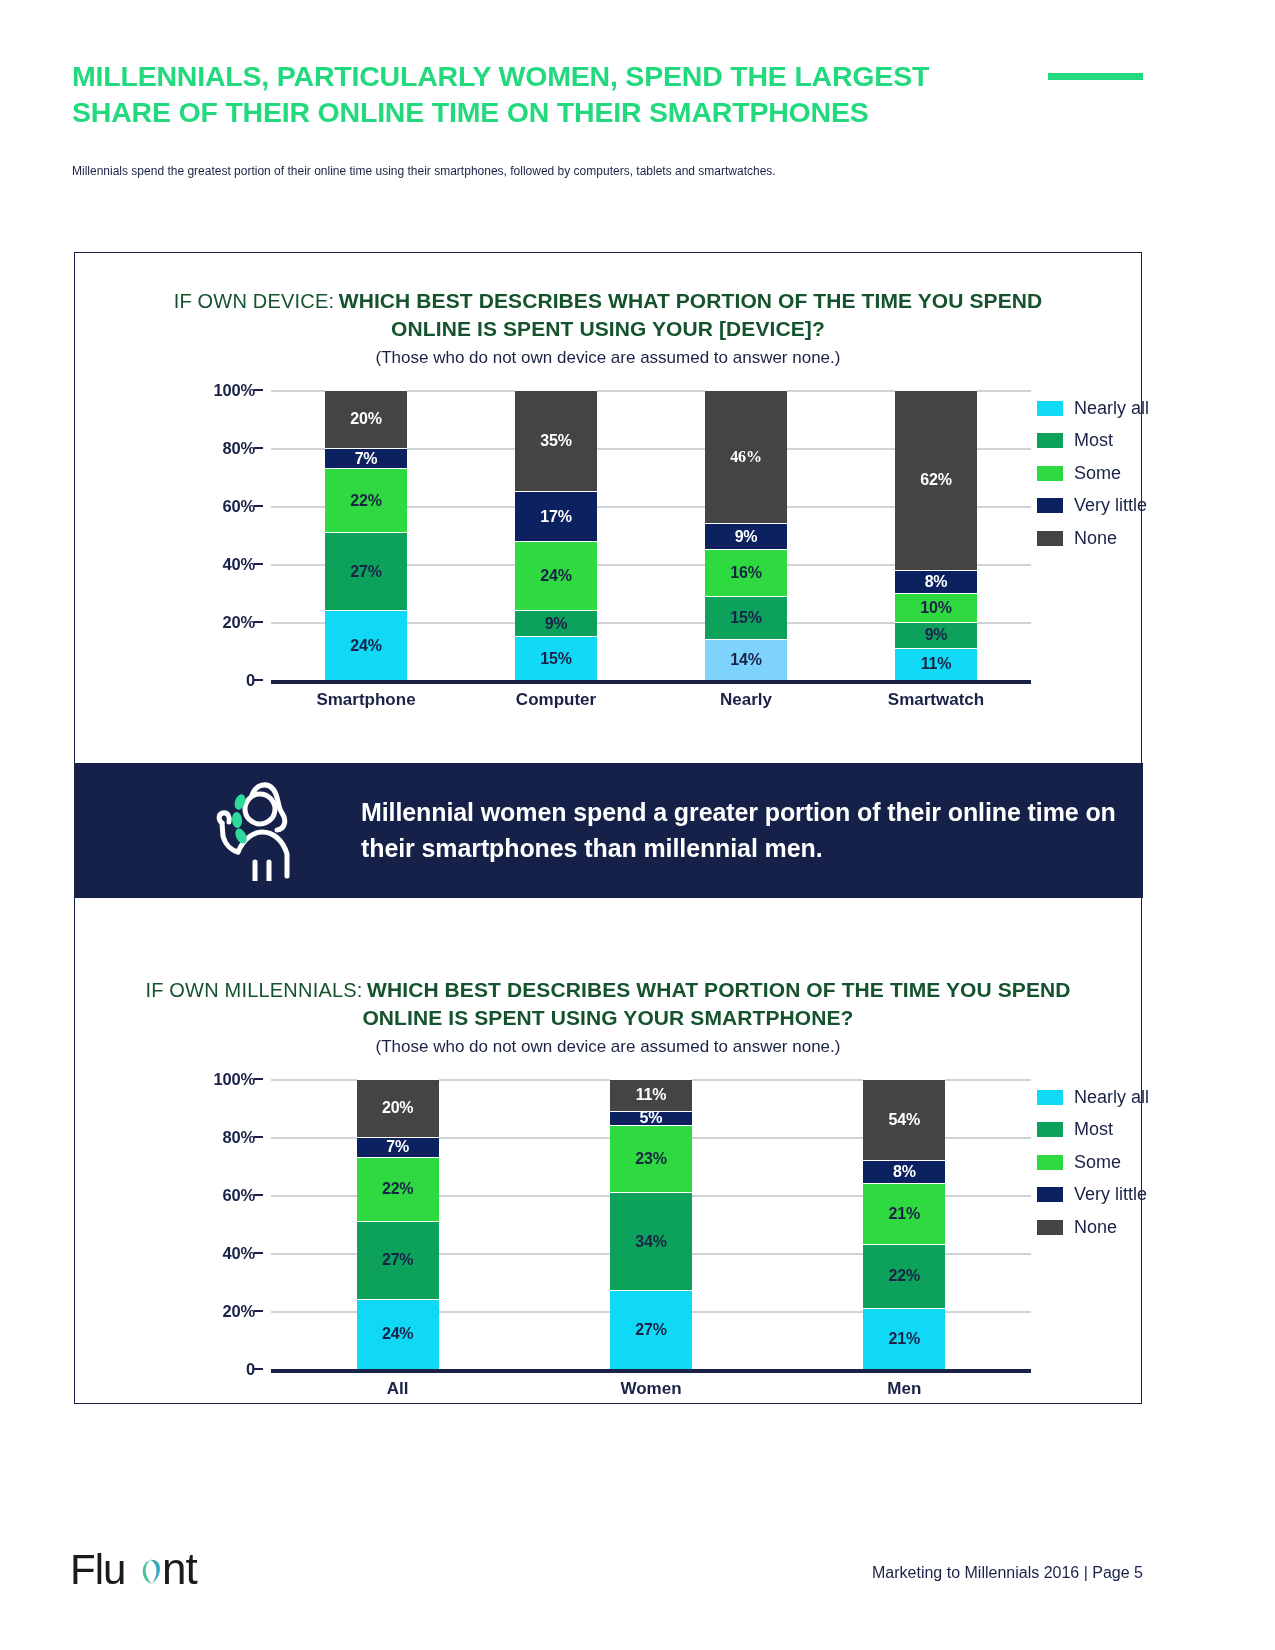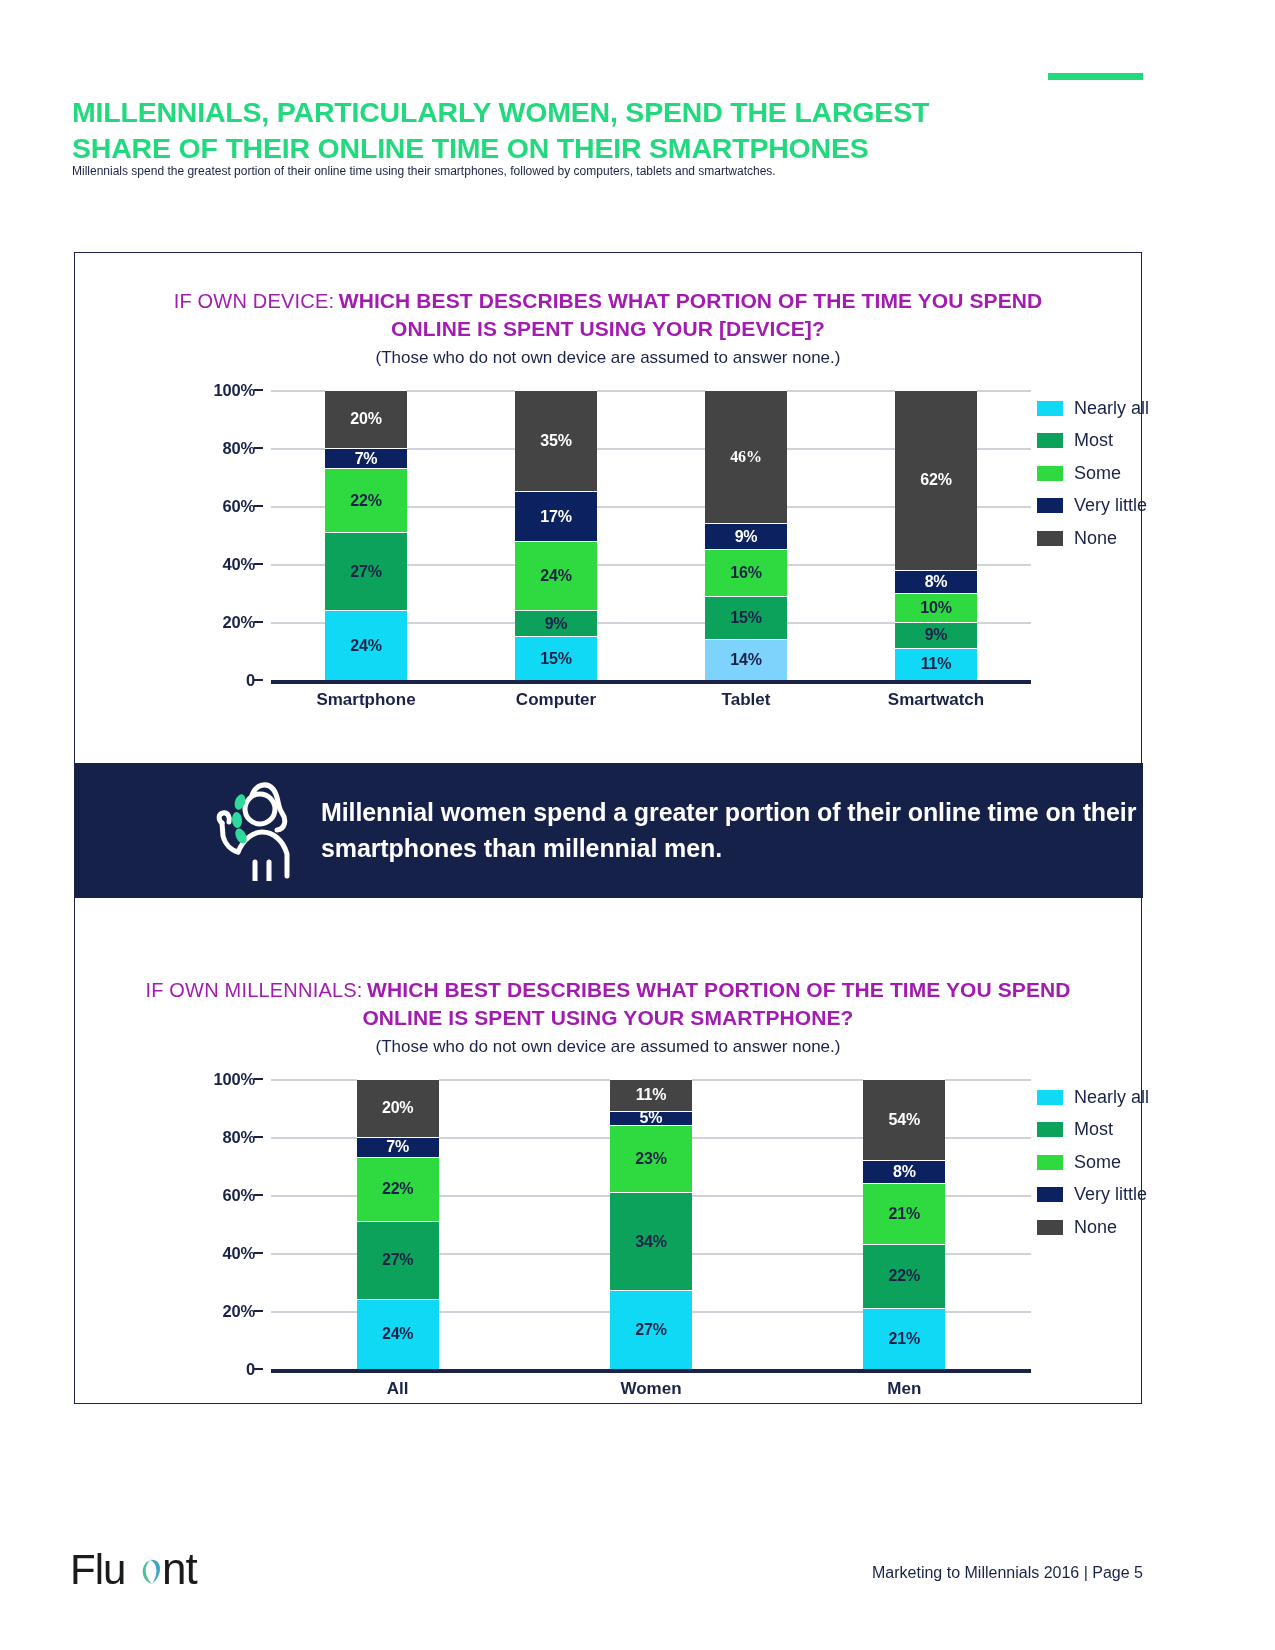--- a/index.html
+++ b/index.html
@@ -10,42 +10,41 @@
     -webkit-font-smoothing: antialiased;
   }
   .page { position: relative; width: 1275px; height: 1650px; }
 
   
   .headline {
     position: absolute; left: 72px; top: 58px; width: 920px;
     font-size: 28.5px; font-weight: bold; letter-spacing: -0.2px;
     line-height: 1.28; color: #23D97E; text-transform: uppercase;
     font-family: "Liberation Sans", sans-serif;
-    margin-top: 36px;
   }
   .headline-rule {
     position: absolute; right: 132px; top: 73px;
     width: 95px; height: 7px; background: #23D97E;
   }
   .subhead {
     position: absolute; left: 72px; top: 160px; width: 1045px;
     font-size: 12px; line-height: 1.85; color: #1A2347;
   }
 
   
   .card {
     position: absolute; left: 74px; top: 252px;
     width: 1068px; height: 1152px;
     border: 1.5px solid #1A2347; background: #fff;
   }
 
   
   .chart-block { position: relative; width: 100%; }
   .chart-title {
-    text-align: center; color: #a21caf;
+    text-align: center; color: #14532d;
     line-height: 1.33; padding: 0 70px;
   }
   .chart-title .light { font-size: 20px; font-weight: normal; letter-spacing: .2px; }
   .chart-title .bold  { font-size: 21px; font-weight: bold; letter-spacing: .1px; }
   .chart-note {
     text-align: center; color: #1A2347; font-size: 17px;
     margin-top: 5px;
   }
 
   
@@ -111,21 +110,21 @@
   }
   .legend-label { font-size: 18px; color: #1A2347; }
 
   
   .banner {
     position: absolute; left: 0; width: 1068px; height: 135px;
     background: #16214A; display: flex; align-items: center;
   }
   .banner-icon { margin-left: 130px; flex: 0 0 auto; }
   .banner-text {
-    margin-left: 24px; color: #ffffff;
+    margin-left: 64px; color: #ffffff;
     font-size: 25px; font-weight: bold; line-height: 1.42;
     letter-spacing: -.1px;
   }
 
   
   .logo { position: absolute; left: 70px; top: 1542px; }
   .logo-text {
     font-size: 42px; color: #1b1b1b; letter-spacing: -1px;
     font-family: "Liberation Sans", sans-serif; font-weight: normal;
   }
@@ -202,21 +201,21 @@
                 <div class="bar dark-text" style="height: 29px; background: rgb(47, 217, 64);">10%</div>
                 <div class="bar light-text" style="height: 23.2px; background: rgb(11, 33, 96);">8%</div>
                 <div class="bar light-text" style="height: 179.8px; background: rgb(68, 68, 68);">62%</div>
               </div>
             </div>
           <div class="axisline"></div>
         </div>
         <div class="xlabels" id="xl-0">
             <div class="xlabel">Smartphone</div>
             <div class="xlabel">Computer</div>
-            <div class="xlabel">Tablet</div>
+            <div class="xlabel">Nearly</div>
             <div class="xlabel">Smartwatch</div>
           </div>
         <div class="legend" id="lg-0" style="left:962px;">
             <div class="legend-row">
               <span class="legend-swatch" style="background: rgb(15, 217, 245);"></span>
               <span class="legend-label">Nearly all</span>
             </div>
             <div class="legend-row">
               <span class="legend-swatch" style="background: rgb(12, 162, 92);"></span>
               <span class="legend-label">Most</span>

